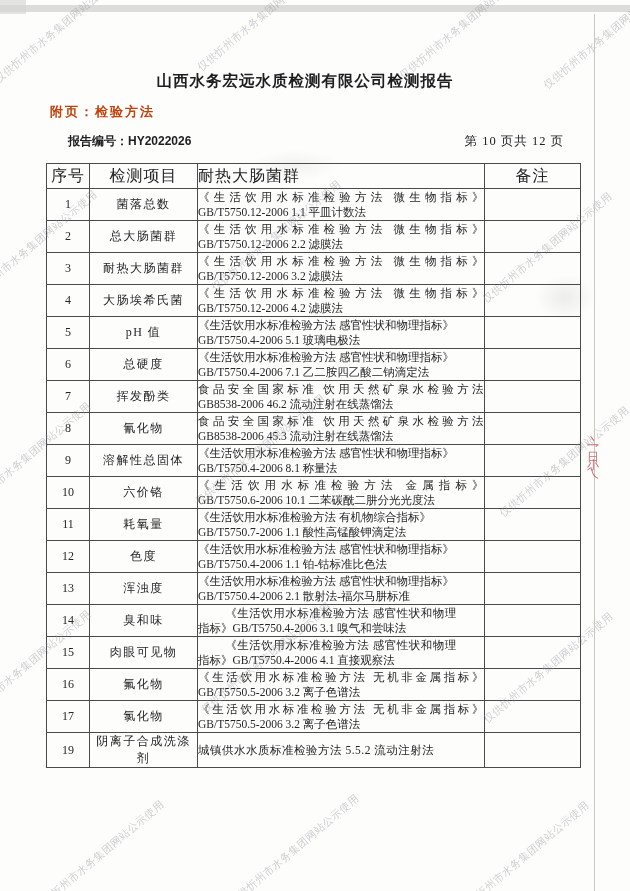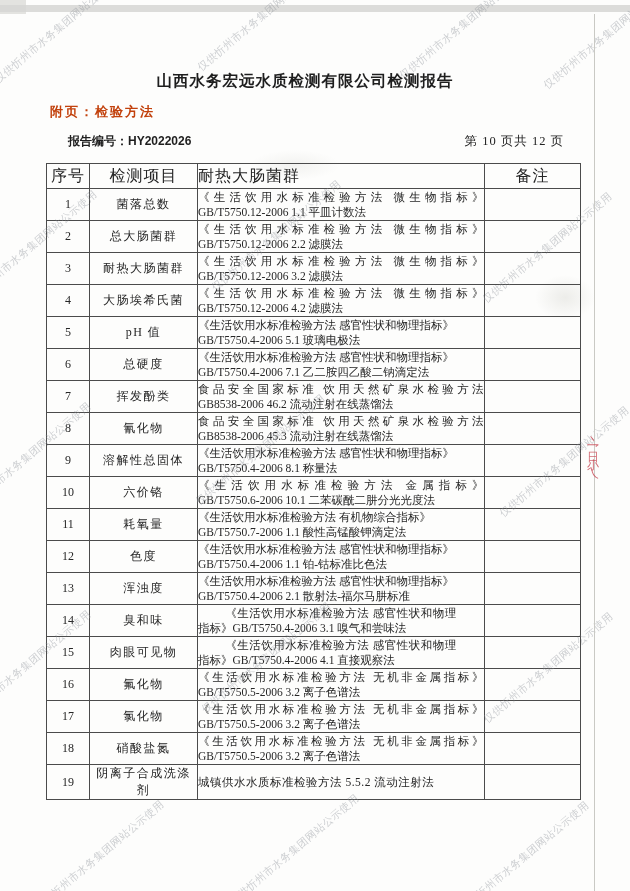--- a/index.html
+++ b/index.html
@@ -241,29 +241,20 @@
           <td class="c-item">氟化物</td>
           <td class="c-std">
             <div class="ln justify">《生活饮用水标准检验方法 无机非金属指标》</div>
             <div class="ln">GB/T5750.5-2006  3.2 离子色谱法</div>
           </td>
           <td></td>
         </tr>
         <tr class="data-row">
           <td class="c-no">17</td>
           <td class="c-item">氯化物</td>
-          <td class="c-std">
-            <div class="ln justify">《生活饮用水标准检验方法 无机非金属指标》</div>
-            <div class="ln">GB/T5750.5-2006  3.2 离子色谱法</div>
-          </td>
-          <td></td>
-        </tr>
-        <tr class="data-row">
-          <td class="c-no">18</td>
-          <td class="c-item">硝酸盐氮</td>
           <td class="c-std">
             <div class="ln justify">《生活饮用水标准检验方法 无机非金属指标》</div>
             <div class="ln">GB/T5750.5-2006  3.2 离子色谱法</div>
           </td>
           <td></td>
         </tr>
         <tr class="data-row last">
           <td class="c-no">19</td>
           <td class="c-item">阴离子合成洗涤剂</td>
           <td class="c-std">

